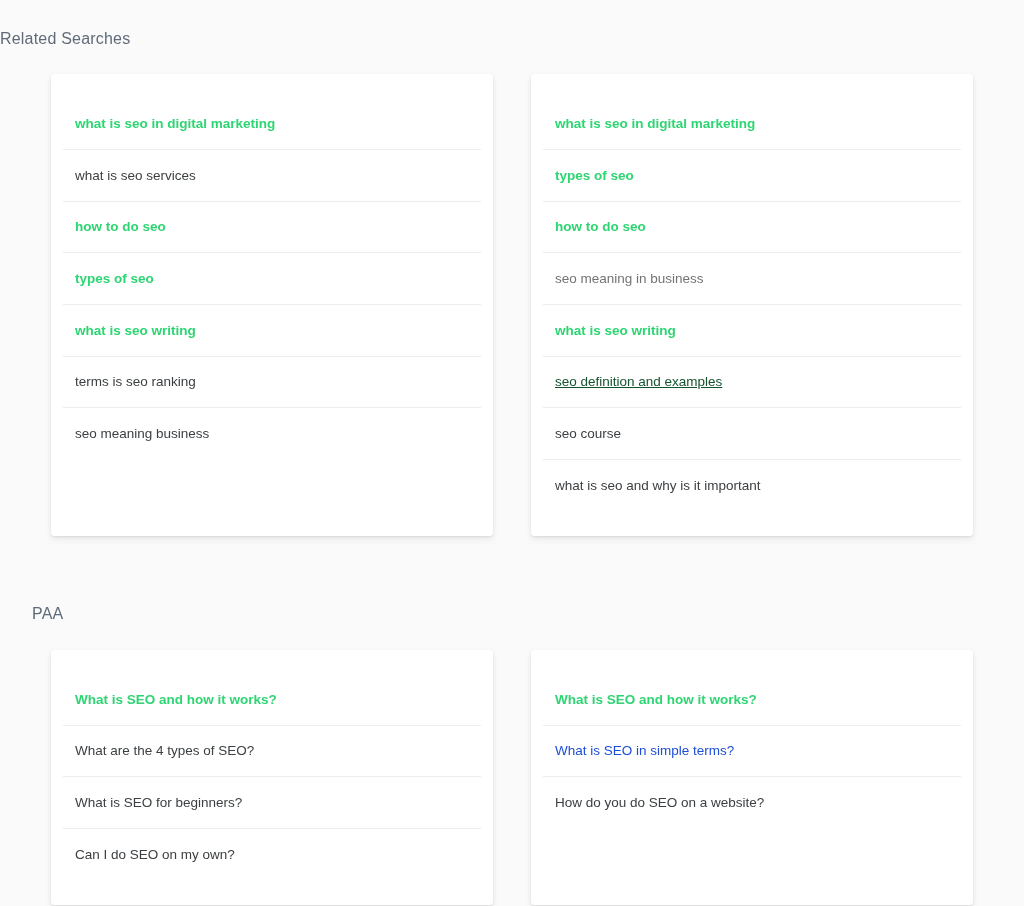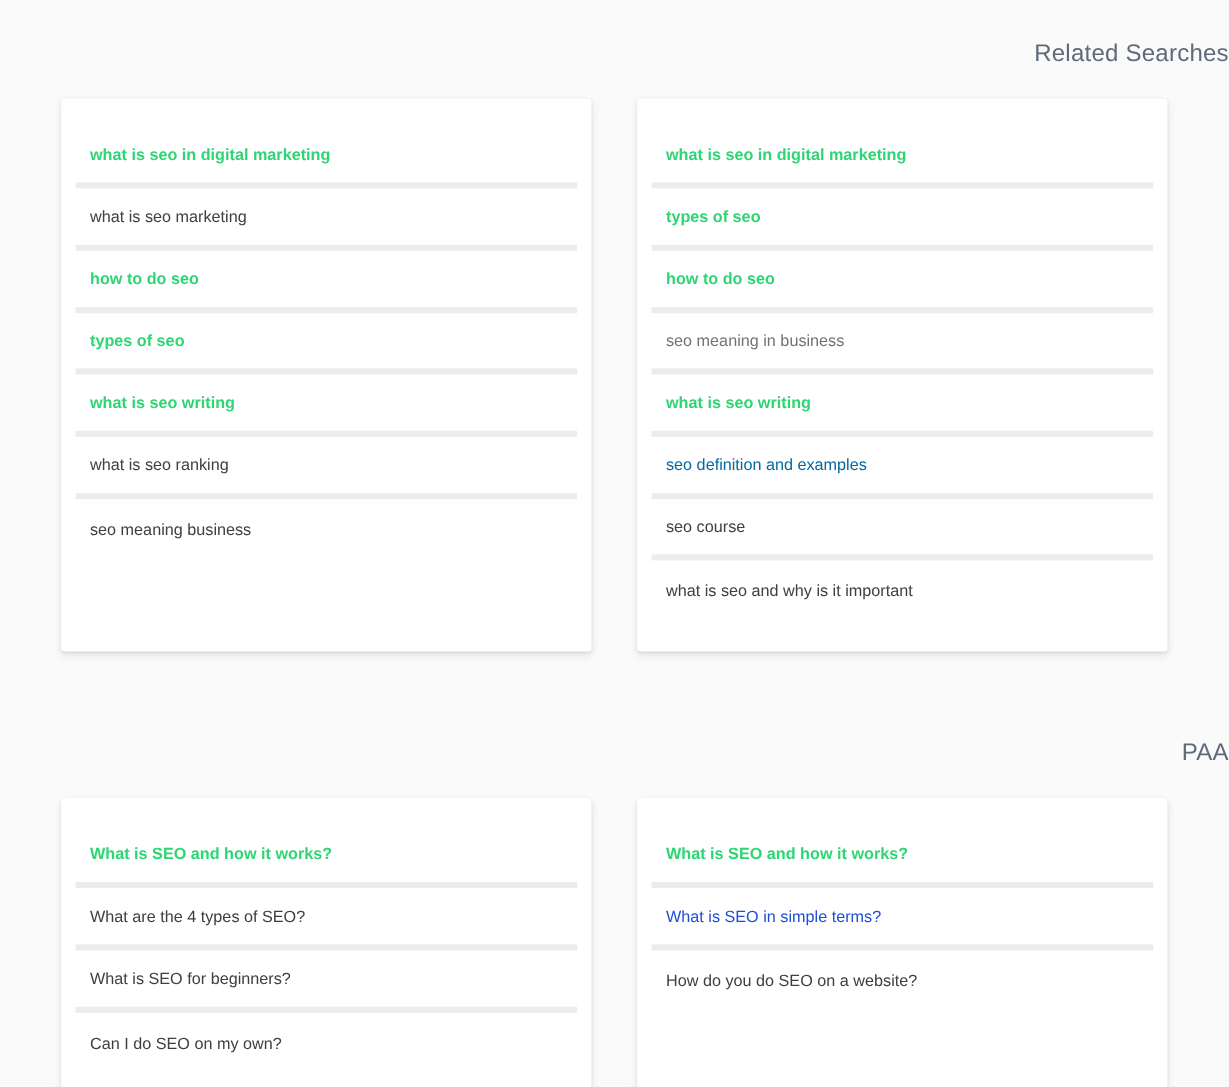--- a/index.html
+++ b/index.html
@@ -17,23 +17,23 @@
   .page {
     width: 1024px;
     min-height: 906px;
     background: #fafafa;
     position: relative;
     overflow: hidden;
   }
 
   
   .section-title {
-    text-align: right;
+    text-align: left;
     color: #5f6b7a;
-    font-size: 20px;
+    font-size: 16px;
     font-weight: 400;
     letter-spacing: 0.2px;
     line-height: 1;
   }
   .section-title.related { padding-top: 18px; padding-bottom: 0; }
   .section-title.paa { padding-top: 0; padding-bottom: 0; }
 
   
   .card-grid {
     display: flex;
@@ -50,21 +50,21 @@
                 0 4px 10px rgba(0,0,0,0.04);
     padding: 0 12px;
   }
 
   
   .row {
     height: 51.7px;
     display: flex;
     align-items: center;
     padding: 0 12px;
-    border-bottom: 5px solid #0c4a6e;
+    border-bottom: 1px solid #0c4a6e;
     font-size: 13.5px;
     line-height: 1.3;
     white-space: nowrap;
   }
   .row:last-child { border-bottom: none; }
   .row.plain {
     color: #3c4043;
     font-weight: 400;
   }
   .row.highlight {
@@ -87,39 +87,39 @@
 <div class="page" style="background: rgb(250, 250, 250);">
 
   <h2 class="section-title related" style="color: rgb(95, 107, 122);">Related Searches</h2>
 
   <div class="card-grid block-related">
 
     <div class="card" style="background: rgb(255, 255, 255);">
       <div class="pad-top"></div>
       <div>
           <div class="row highlight" style="color: rgb(46, 213, 115); border-bottom-color: rgb(236, 236, 236);">what is seo in digital marketing</div>
-          <div class="row plain" style="color: rgb(60, 64, 67); border-bottom-color: rgb(236, 236, 236);">what is seo marketing</div>
+          <div class="row plain" style="color: rgb(60, 64, 67); border-bottom-color: rgb(236, 236, 236);">what is seo services</div>
           <div class="row highlight" style="color: rgb(46, 213, 115); border-bottom-color: rgb(236, 236, 236);">how to do seo</div>
           <div class="row highlight" style="color: rgb(46, 213, 115); border-bottom-color: rgb(236, 236, 236);">types of seo</div>
           <div class="row highlight" style="color: rgb(46, 213, 115); border-bottom-color: rgb(236, 236, 236);">what is seo writing</div>
-          <div class="row plain" style="color: rgb(60, 64, 67); border-bottom-color: rgb(236, 236, 236);">what is seo ranking</div>
+          <div class="row plain" style="color: rgb(60, 64, 67); border-bottom-color: rgb(236, 236, 236);">terms is seo ranking</div>
           <div class="row plain" style="color: rgb(60, 64, 67); border-bottom-color: rgb(236, 236, 236);">seo meaning business</div>
         </div>
       <div class="pad-bottom"></div>
     </div>
 
     <div class="card" style="background: rgb(255, 255, 255);">
       <div class="pad-top"></div>
       <div>
           <div class="row highlight" style="color: rgb(46, 213, 115); border-bottom-color: rgb(236, 236, 236);">what is seo in digital marketing</div>
           <div class="row highlight" style="color: rgb(46, 213, 115); border-bottom-color: rgb(236, 236, 236);">types of seo</div>
           <div class="row highlight" style="color: rgb(46, 213, 115); border-bottom-color: rgb(236, 236, 236);">how to do seo</div>
           <div class="row plain" style="color: #737373; border-bottom-color: rgb(236, 236, 236);">seo meaning in business</div>
           <div class="row highlight" style="color: rgb(46, 213, 115); border-bottom-color: rgb(236, 236, 236);">what is seo writing</div>
-          <div class="row plain" style="color: #0369a1; border-bottom-color: rgb(236, 236, 236);">seo definition and examples</div>
+          <div class="row plain" style="color: #14532d; border-bottom-color: rgb(236, 236, 236); text-decoration: underline;">seo definition and examples</div>
           <div class="row plain" style="color: rgb(60, 64, 67); border-bottom-color: rgb(236, 236, 236);">seo course</div>
           <div class="row plain" style="color: rgb(60, 64, 67); border-bottom-color: rgb(236, 236, 236);">what is seo and why is it important</div>
         </div>
       <div class="pad-bottom"></div>
     </div>
 
   </div>
 
   <div class="spacer-mid"></div>
 

